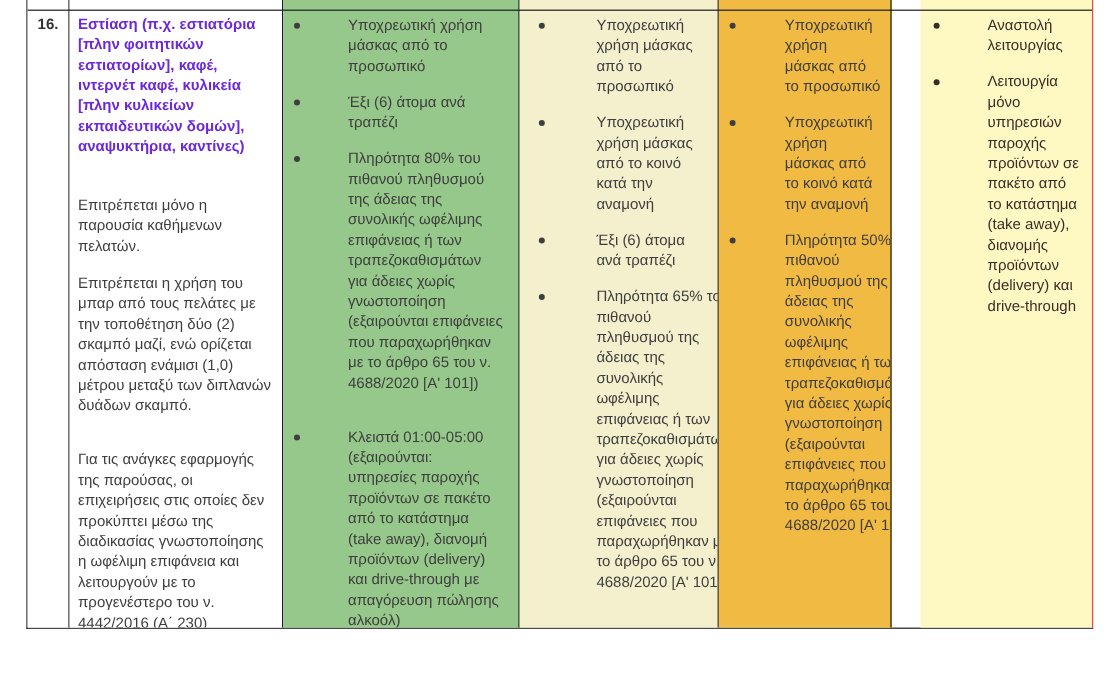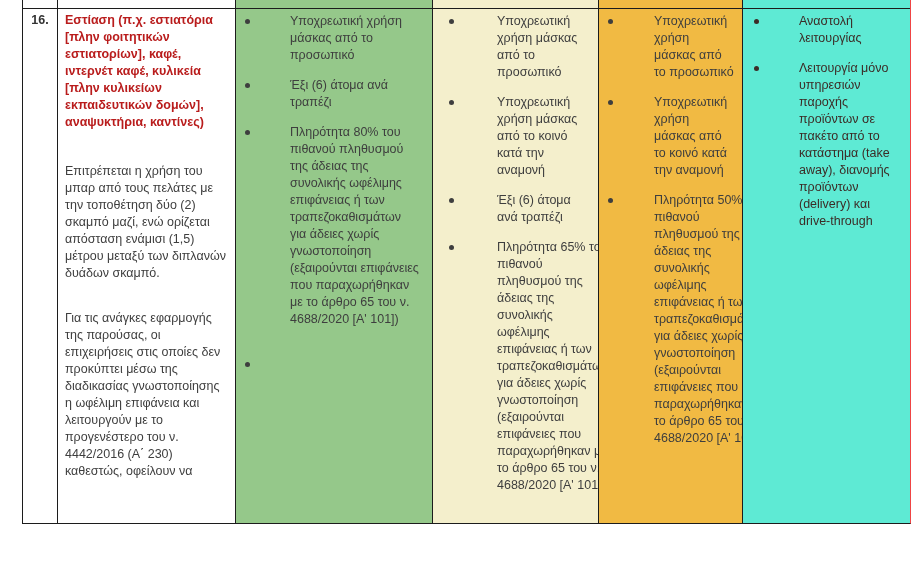--- a/index.html
+++ b/index.html
@@ -39,21 +39,21 @@
   .col-green { width:197px; }
   .col-yellow{ width:166px; }
   .col-orange{ width:144px; }
   .col-red   { flex:1; }
 
   .num-text {
     margin-top:12px; text-align:center;
     font-weight:bold; color:#333;
   }
   .desc-inner { padding:12px 8px 0 7px; }
-  .desc-title { font-weight:bold; color:#b91c1c; margin-bottom:32px; }
+  .desc-title { font-weight:bold; color:#6d28d9; margin-bottom:32px; }
   .para { margin-bottom:14px; }
   .para.gap-before-lg { margin-top:28px; }
 
   .bullets { padding-top:13px; }
   .bullet { display:flex; margin-bottom:13px;gap:26px; }
   .bullet .dot {
     flex:none; width:5px; height:5px; border-radius:50%;
     background:currentColor; margin-top:6px;
   }
   .btext { flex:1; }
@@ -78,21 +78,22 @@
   <div class="topline"></div>
 
   <div class="col col-num">
     <div class="num-text">16.</div>
   </div>
 
   <div class="col col-desc">
     <div class="desc-inner">
       <div class="desc-title">Εστίαση (π.χ. εστιατόρια [πλην φοιτητικών εστιατορίων], καφέ, ιντερνέτ καφέ, κυλικεία [πλην κυλικείων εκπαιδευτικών δομών], αναψυκτήρια, καντίνες)</div>
       <div>
-          <div class="para">Επιτρέπεται η χρήση του μπαρ από τους πελάτες με την τοποθέτηση δύο (2) σκαμπό μαζί, ενώ ορίζεται απόσταση ενάμισι (1,5) μέτρου μεταξύ των διπλανών δυάδων σκαμπό.</div>
+          <div class="para">Επιτρέπεται μόνο η παρουσία καθήμενων πελατών.</div>
+          <div class="para">Επιτρέπεται η χρήση του μπαρ από τους πελάτες με την τοποθέτηση δύο (2) σκαμπό μαζί, ενώ ορίζεται απόσταση ενάμισι (1,0) μέτρου μεταξύ των διπλανών δυάδων σκαμπό.</div>
           <div class="para gap-before-lg">Για τις ανάγκες εφαρμογής της παρούσας, οι επιχειρήσεις στις οποίες δεν προκύπτει μέσω της διαδικασίας γνωστοποίησης η ωφέλιμη επιφάνεια και λειτουργούν με το προγενέστερο του ν. 4442/2016 (Α΄ 230) καθεστώς, οφείλουν να</div>
         </div>
     </div>
   </div>
 
   <div class="col col-green" style="background-color: rgb(149, 200, 138);">
     <div class="bullets">
         <div class="bullet">
           <span class="dot"></span>
           <span class="btext">Υποχρεωτική χρήση μάσκας από το προσωπικό</span>
@@ -100,20 +101,21 @@
         <div class="bullet">
           <span class="dot"></span>
           <span class="btext">Έξι (6) άτομα ανά τραπέζι</span>
         </div>
         <div class="bullet">
           <span class="dot"></span>
           <span class="btext">Πληρότητα 80% του πιθανού πληθυσμού της άδειας της συνολικής ωφέλιμης επιφάνειας ή των τραπεζοκαθισμάτων για άδειες χωρίς γνωστοποίηση (εξαιρούνται επιφάνειες που παραχωρήθηκαν με το άρθρο 65 του ν. 4688/2020 [Α' 101])</span>
         </div>
         <div class="bullet gap-before">
           <span class="dot"></span>
+          <span class="btext">Κλειστά 01:00-05:00 (εξαιρούνται: υπηρεσίες παροχής προϊόντων σε πακέτο από το κατάστημα (take away), διανομή προϊόντων (delivery) και drive-through με απαγόρευση πώλησης αλκοόλ)</span>
         </div>
       </div>
   </div>
 
   <div class="col col-yellow" style="background-color: rgb(244, 239, 204);">
     <div class="bullets">
         <div class="bullet">
           <span class="dot"></span>
           <span class="btext">Υποχρεωτική χρήση μάσκας από το προσωπικό</span>
         </div>
@@ -146,21 +148,21 @@
           <span class="dot"></span>
           <span class="btext">Υποχρεωτική χρήση μάσκας από το κοινό κατά την αναμονή</span>
         </div>
         <div class="bullet">
           <span class="dot"></span>
           <span class="btext">Πληρότητα 50% του πιθανού πληθυσμού της άδειας της συνολικής ωφέλιμης επιφάνειας ή των τραπεζοκαθισμάτων για άδειες χωρίς γνωστοποίηση (εξαιρούνται επιφάνειες που παραχωρήθηκαν με το άρθρο 65 του ν. 4688/2020 [Α' 101])</span>
         </div>
       </div>
   </div>
 
-  <div class="col col-red" style="background-color: #5eead4;">
+  <div class="col col-red" style="background-color: #fef9c3; margin-left: 24px;">
     <div class="bullets">
         <div class="bullet">
           <span class="dot"></span>
           <span class="btext">Αναστολή λειτουργίας</span>
         </div>
         <div class="bullet">
           <span class="dot"></span>
           <span class="btext">Λειτουργία μόνο υπηρεσιών παροχής προϊόντων σε πακέτο από το κατάστημα (take away), διανομής προϊόντων (delivery) και drive-through</span>
         </div>
       </div>

